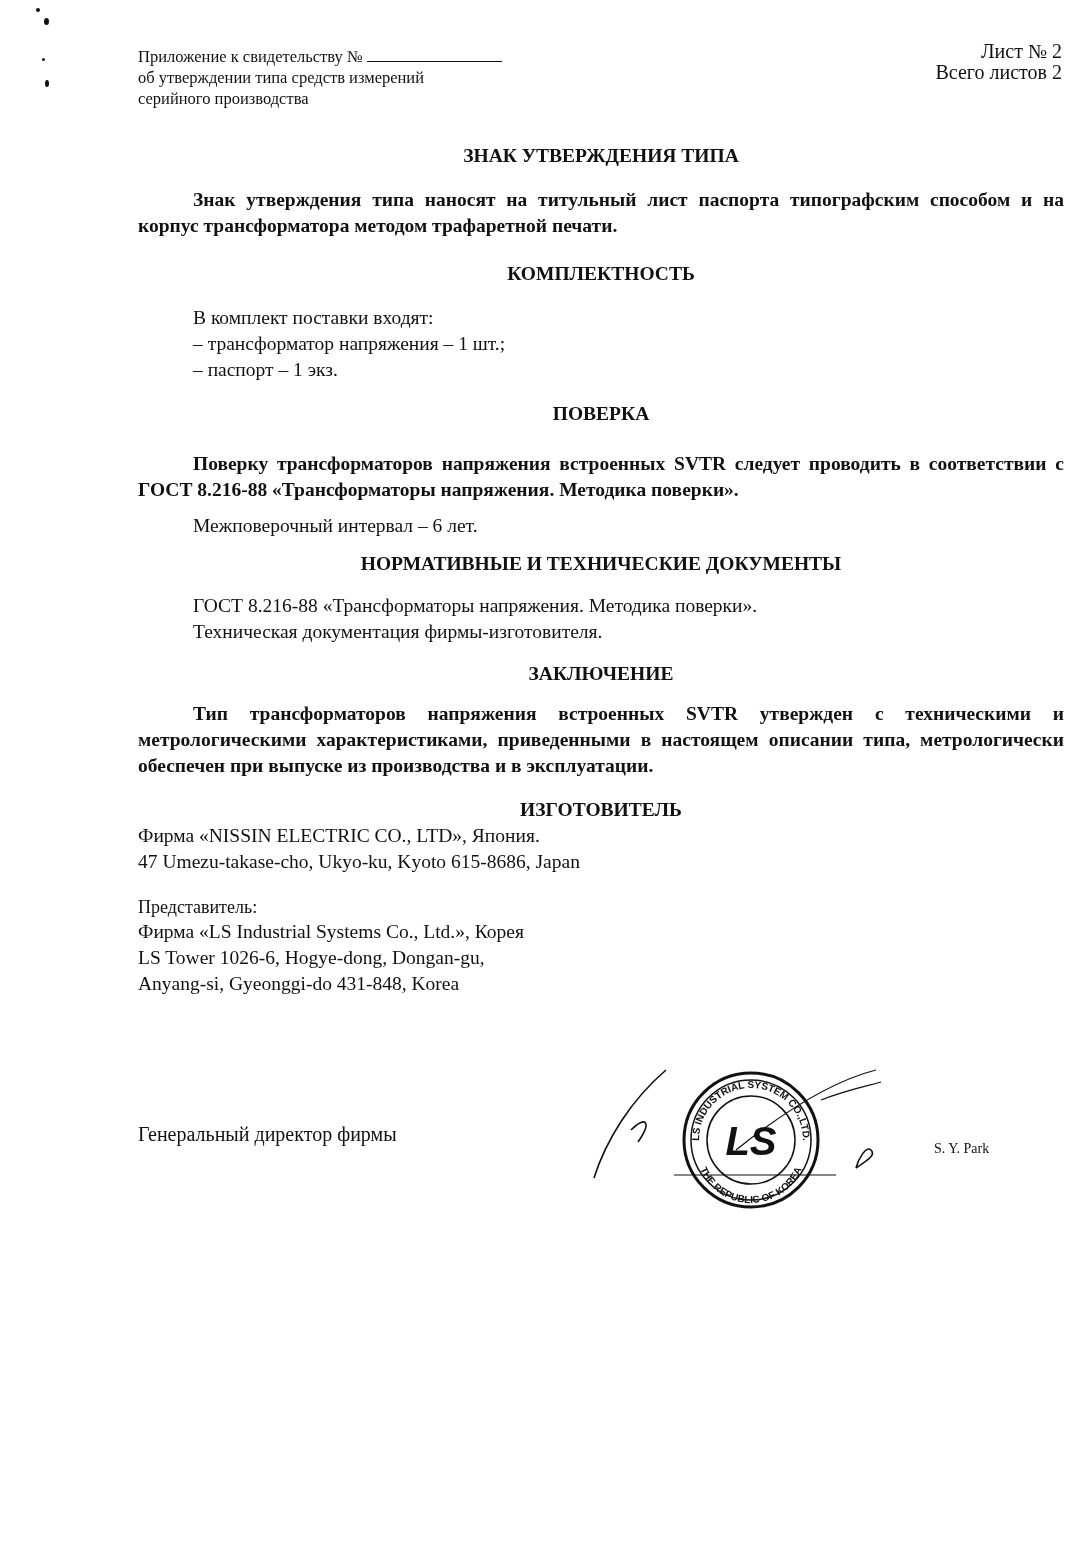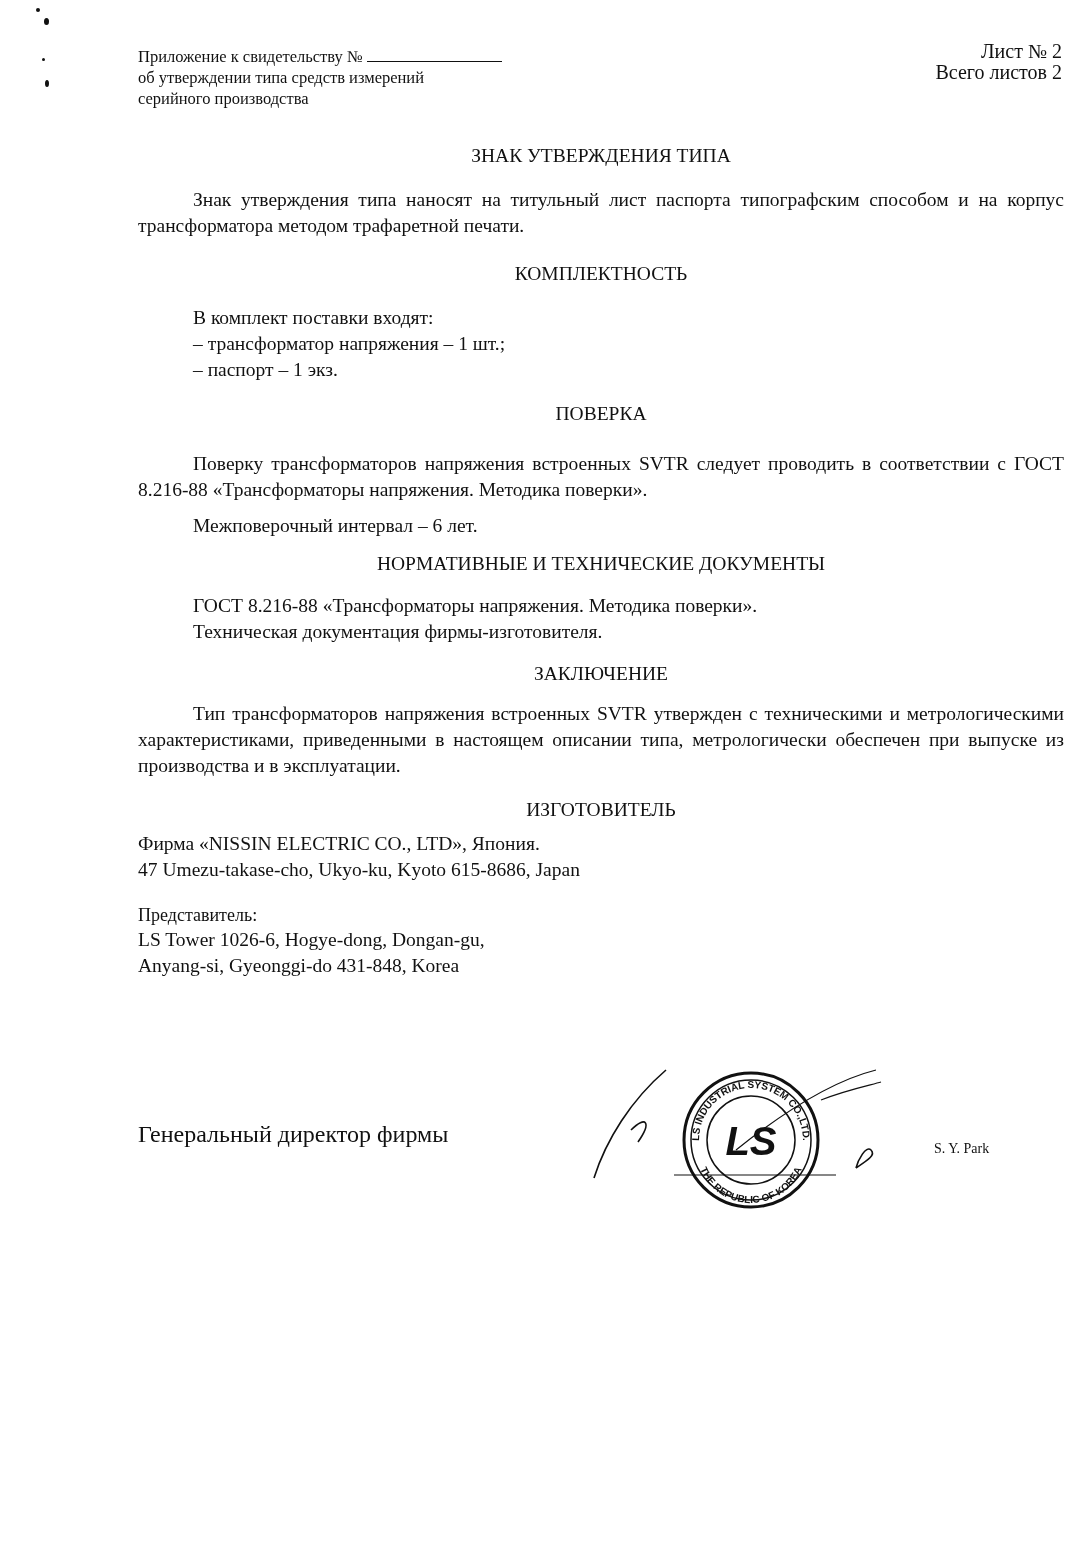--- a/index.html
+++ b/index.html
@@ -3,28 +3,28 @@
 <meta charset="utf-8">
 <style>
   html,body{margin:0;padding:0;background:#fff;}
   body{width:1092px;height:1560px;position:relative;overflow:hidden;
        font-family:"Liberation Serif","DejaVu Serif",serif;color:#111;}
   .page{position:absolute;left:16px;top:0;width:1092px;height:1384px;}
   .hdr-left{position:absolute;left:122px;top:46px;font-size:16.5px;line-height:21px;}
   .hdr-right{position:absolute;right:46px;top:41px;font-size:20px;line-height:21px;text-align:right;}
   .blank{display:inline-block;width:135px;border-bottom:1px solid #111;height:14px;vertical-align:baseline;}
   .content{position:absolute;left:122px;top:140px;width:926px;font-size:19.5px;line-height:26px;}
-  h2{font-size:19.5px;font-weight:normal;text-align:center;margin:8px;padding-left:0;}
+  h2{font-size:19.5px;font-weight:bold;text-align:center;margin:0;padding-left:0;}
   p{margin:0;}
-  .indent{text-indent:55px;text-align:justify;}
+  .indent{text-indent:55px;text-align:justify;font-weight:bold;}
   .pl{padding-left:55px;}
   .small{font-size:18px;line-height:24px;}
   .dots{position:absolute;left:20px;top:0;}
   .dot{position:absolute;background:#111;border-radius:50%;}
-  .sig-title{position:absolute;left:122px;top:1121px;font-size:24px;line-height:26px;}
+  .sig-title{position:absolute;left:122px;top:1121px;font-size:20px;line-height:26px;}
   .sig-name{position:absolute;left:918px;top:1141px;font-size:14px;}
   .stamp{position:absolute;left:570px;top:1060px;}
 </style>
 </head>
 <body>
 
 <div class="page">
 
   <div class="dots">
     <div class="dot" style="left:0;top:8px;width:4px;height:4px;"></div>
@@ -68,20 +68,21 @@
     <h2 style="margin-top:16px">ЗАКЛЮЧЕНИЕ</h2>
     <p class="indent" style="margin-top:14px">Тип трансформаторов напряжения встроенных SVTR утвержден с техническими и метрологическими характеристиками, приведенными в настоящем описании типа, метрологически обеспечен при выпуске из производства и в эксплуатации.</p>
 
     <h2 style="margin-top:18px">ИЗГОТОВИТЕЛЬ</h2>
     <div style="">
       <p>Фирма «NISSIN ELECTRIC CO., LTD», Япония.</p>
       <p>47 Umezu-takase-cho, Ukyo-ku, Kyoto 615-8686, Japan</p>
     </div>
     <div style="margin-top:20px">
       <p class="small">Представитель:</p>
+      <p>Фирма «LS Industrial Systems Co., Ltd.», Корея</p>
       <p>LS Tower 1026-6, Hogye-dong, Dongan-gu,</p>
       <p>Anyang-si, Gyeonggi-do 431-848, Korea</p>
     </div>
   </div>
 
   <div class="sig-title">
     <div>Генеральный директор фирмы</div>
   </div>
 
   <svg class="stamp" width="320" height="160" viewBox="0 0 320 160">

